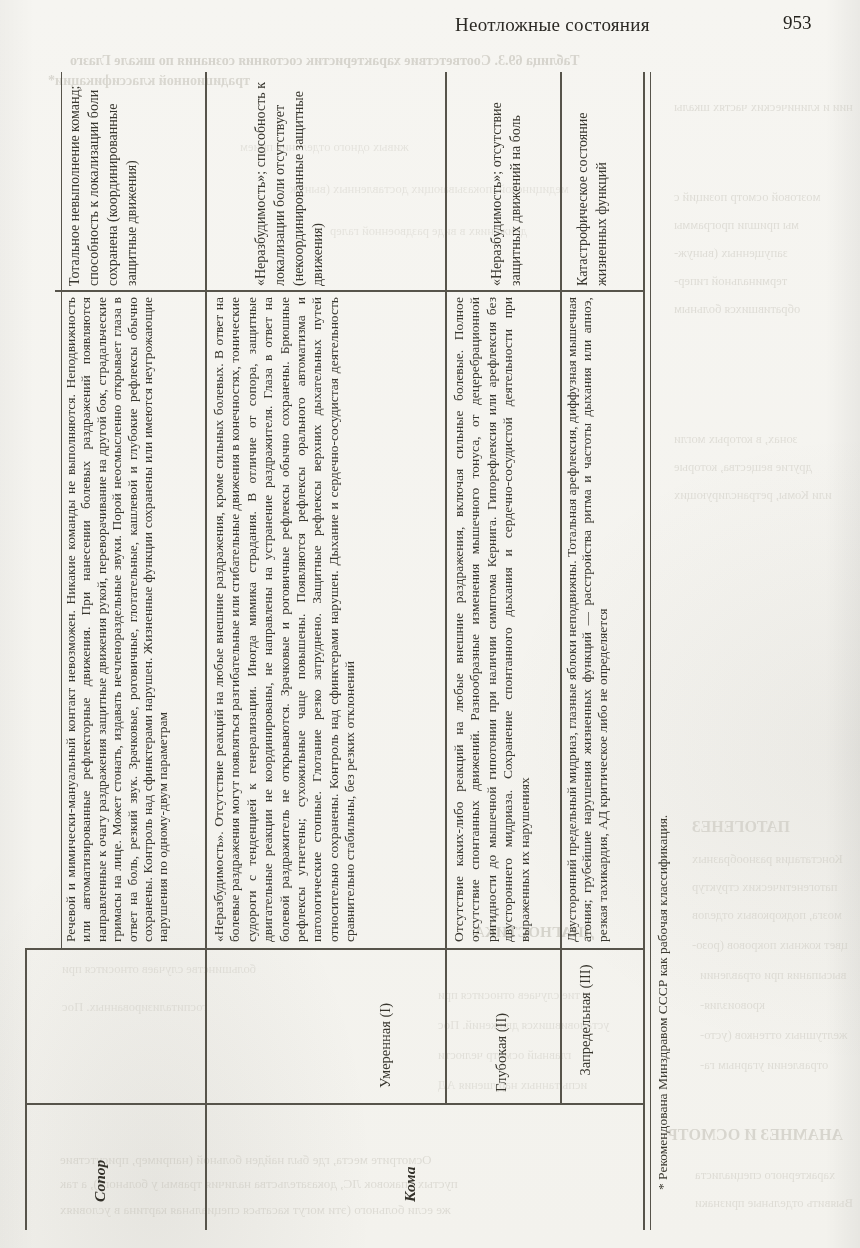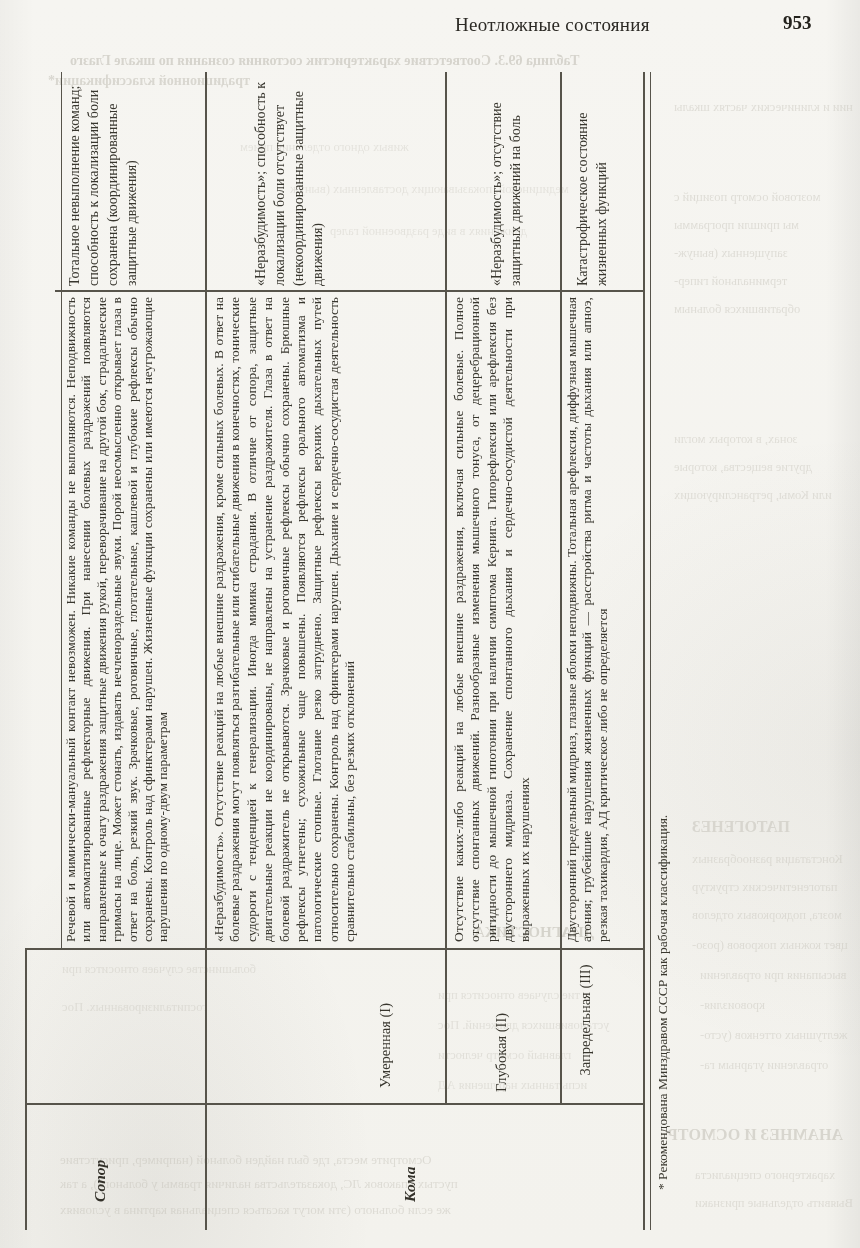--- a/index.html
+++ b/index.html
@@ -5,21 +5,21 @@
   html,body{margin:0;padding:0;background:#8a8a88;}
   #page{position:relative;width:860px;height:1248px;overflow:hidden;
     font-family:"Liberation Serif","DejaVu Serif",serif;
     background:
       radial-gradient(ellipse at 18% 95%, rgba(60,55,45,.07), rgba(0,0,0,0) 22%),
       radial-gradient(ellipse at 100% 60%, rgba(80,75,65,.06), rgba(0,0,0,0) 30%),
       linear-gradient(to right, rgba(0,0,0,.03), rgba(0,0,0,0) 4%, rgba(0,0,0,0) 96%, rgba(0,0,0,.05)),
       linear-gradient(#f6f5f1,#f3f2ed);
     color:#35332c;}
   .runhead{position:absolute;top:14px;left:455px;font-size:19px;letter-spacing:.3px;color:#2c2a25;}
-  .pageno{position:absolute;top:12px;left:783px;font-size:19px;font-weight:bold;color:#24221d;}
+  .pageno{position:absolute;top:12px;left:783px;font-size:19px;font-weight:normal;color:#24221d;}
   
   .ghost{position:absolute;white-space:nowrap;color:#bdbab0;
     transform:scaleX(-1);filter:blur(.7px);font-family:"Liberation Serif",serif;}
   
   #rot{position:absolute;left:25px;top:1230px;width:1160px;height:660px;
     transform:rotate(-90deg);transform-origin:0 0;}
   .ln{position:absolute;background:#57544b;}
   .cell{position:absolute;font-size:13.5px;line-height:15.8px;color:#38362e;text-align:justify;}
   .sum{position:absolute;font-size:14px;line-height:19px;color:#38362e;}
   .lbl{position:absolute;font-size:15.5px;font-style:italic;font-weight:bold;color:#33312a;}

